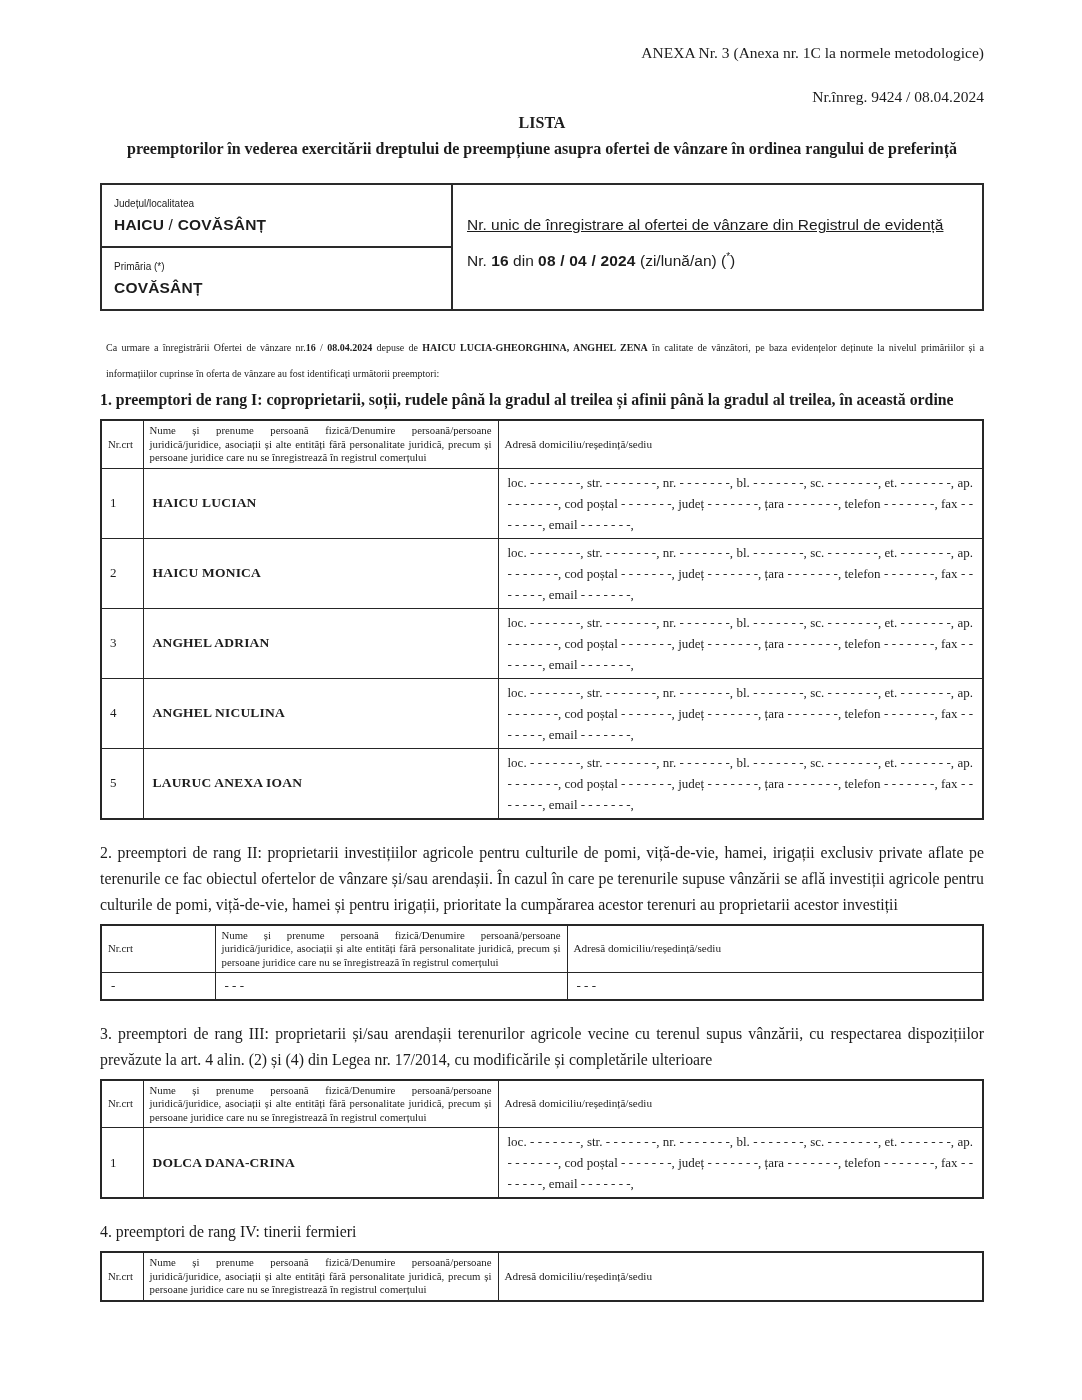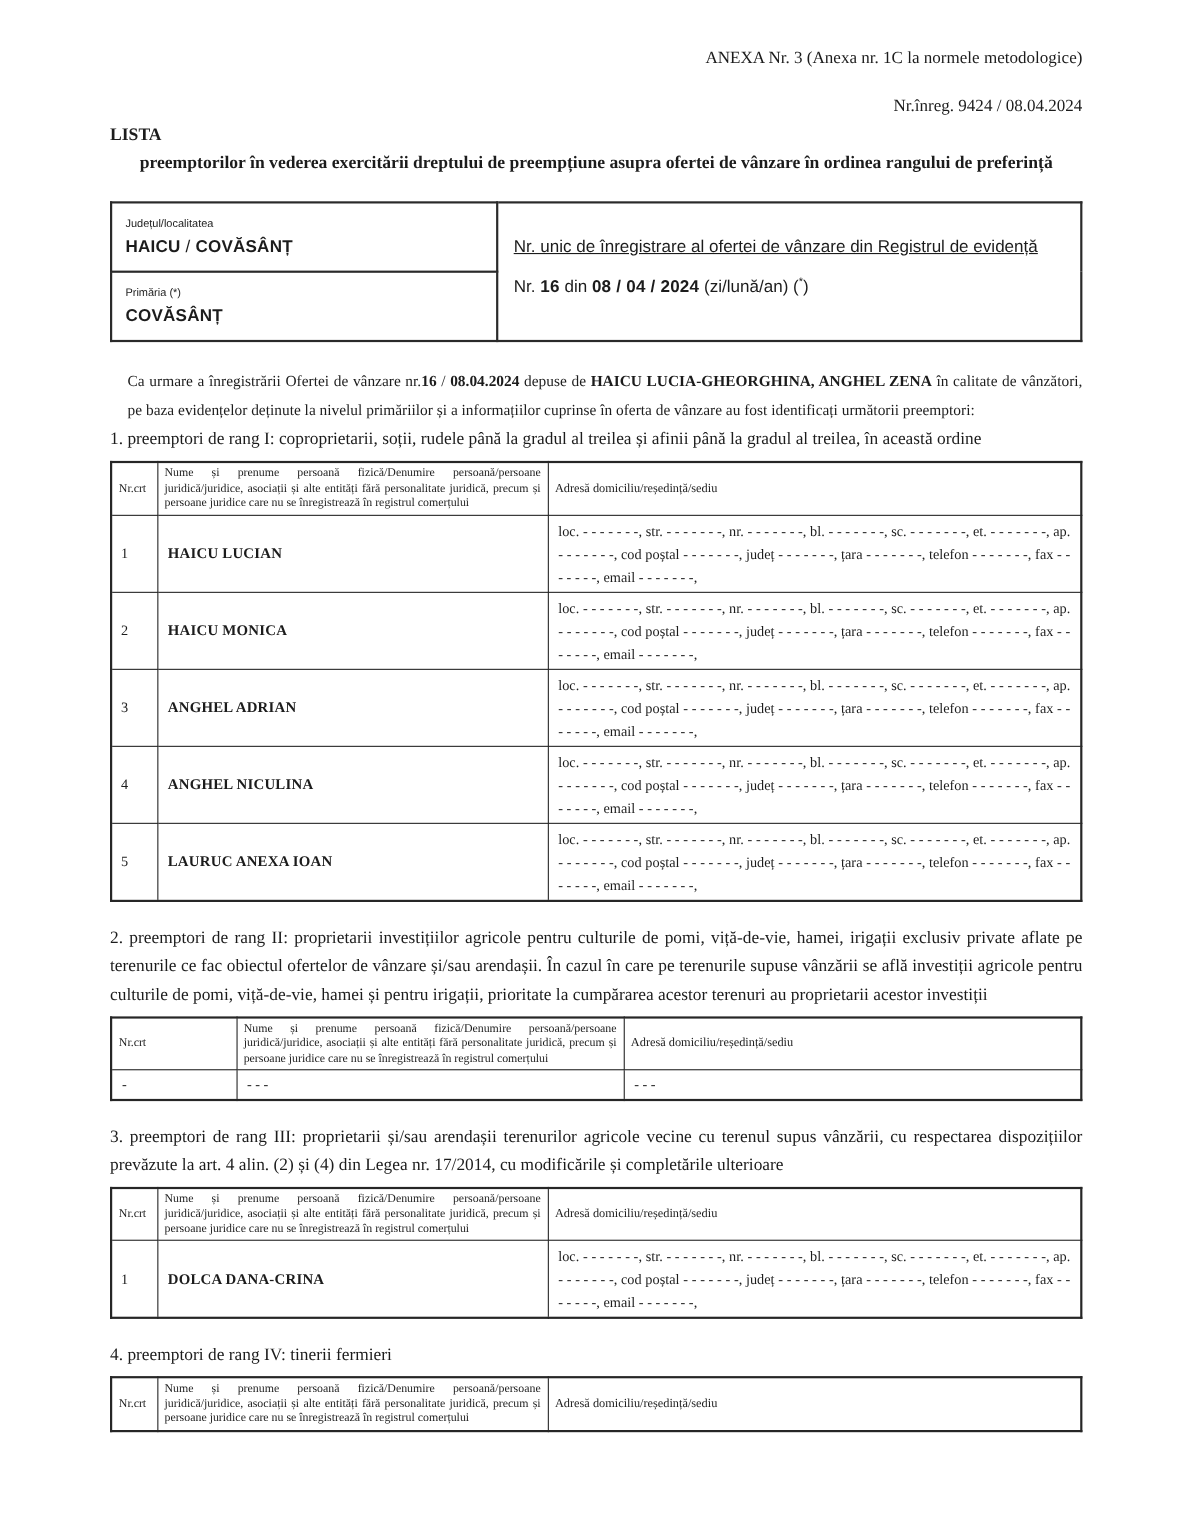--- a/index.html
+++ b/index.html
@@ -5,44 +5,44 @@
   html, body { margin:0; padding:0; }
   body {
     width:1082px; height:1400px; overflow:hidden;
     background:#ffffff; color:#1c1c1c;
     font-family:"Liberation Serif", "DejaVu Serif", serif;
   }
   .page { box-sizing:border-box; width:1082px; height:1076px; padding:44px 98px 0 100px; }
 
   .annex-line { font-size:15.5px; text-align:right; }
   .reg-line   { font-size:15.5px; text-align:right; margin-top:26px; }
-  .doc-title  { font-size:16px; font-weight:bold; text-align:left; margin-top:8px; }
+  .doc-title  { font-size:16px; font-weight:bold; text-align:center; margin-top:8px; }
   .doc-subtitle { font-size:16px; font-weight:bold; text-align:center; line-height:28px; margin-top:3px; }
 
   
   .info-table {
     width:100%; border-collapse:collapse; table-layout:fixed;
     margin-top:20px; font-family:"Liberation Sans", "DejaVu Sans", sans-serif;
   }
   .info-table td { border:2px solid #2a2a2a; vertical-align:top; }
   .it-left  { padding:13px 16px 12px 12px; }
   .it-label { font-size:10px; }
   .it-value { font-size:15.5px; font-weight:bold; margin-top:7px; letter-spacing:0.2px; }
   .sep-plain { font-weight:normal; }
   .it-right { padding:24px 16px 0 14px; }
   .it-reg-text { font-size:15.5px; line-height:31px; text-align:justify;text-decoration:underline; }
   .it-reg-num  { font-size:15.5px; line-height:31px; margin-top:1px; }
   .it-reg-num b { letter-spacing:0.2px; }
   .it-reg-num sup { font-size:10px; }
 
   
-  .para { font-size:14px; line-height:26px; text-align:justify; margin:24px 0 0 16px; }
+  .para { font-size:10px; line-height:26px; text-align:justify; margin:24px 0 0 6px; }
   .para b { }
   .sec-heading { font-size:15.8px; line-height:26px; text-align:justify; margin:20px 0 0 0; }
-  .sec-heading.first { margin-top:0; }
+  .sec-heading.first { margin-top:0;font-weight:bold; }
 
   
   .data-table {
     width:100%; border-collapse:collapse; table-layout:fixed;
     border:2px solid #262626; margin-top:6px;
   }
   .data-table th, .data-table td { border:1.5px solid #262626; vertical-align:middle; }
   .data-table thead tr { height:48px; }
   .data-table th {
     font-weight:normal; font-size:10.8px; line-height:13.5px;

